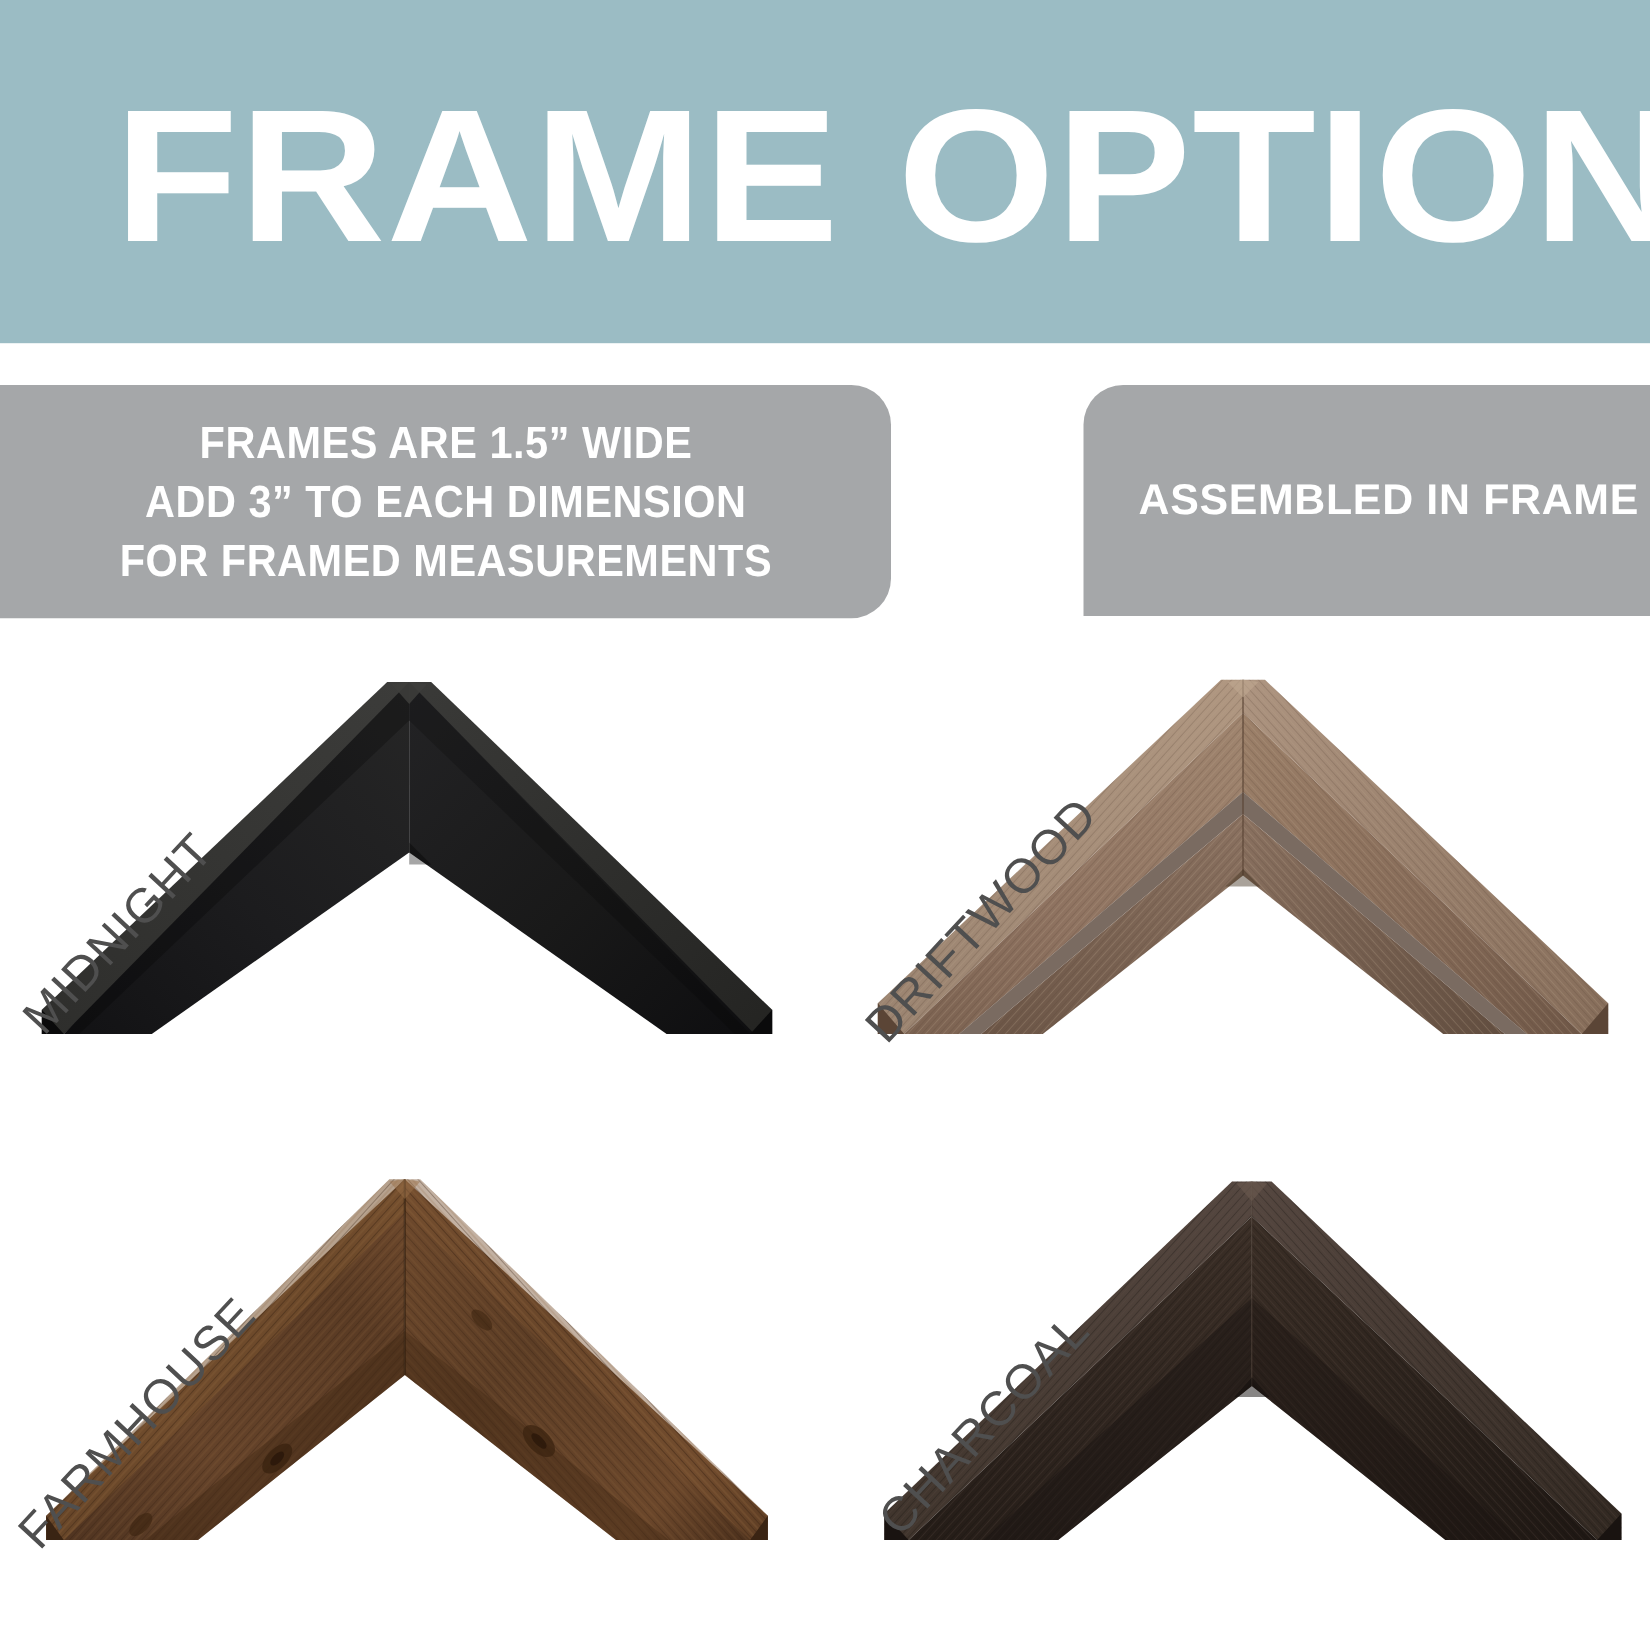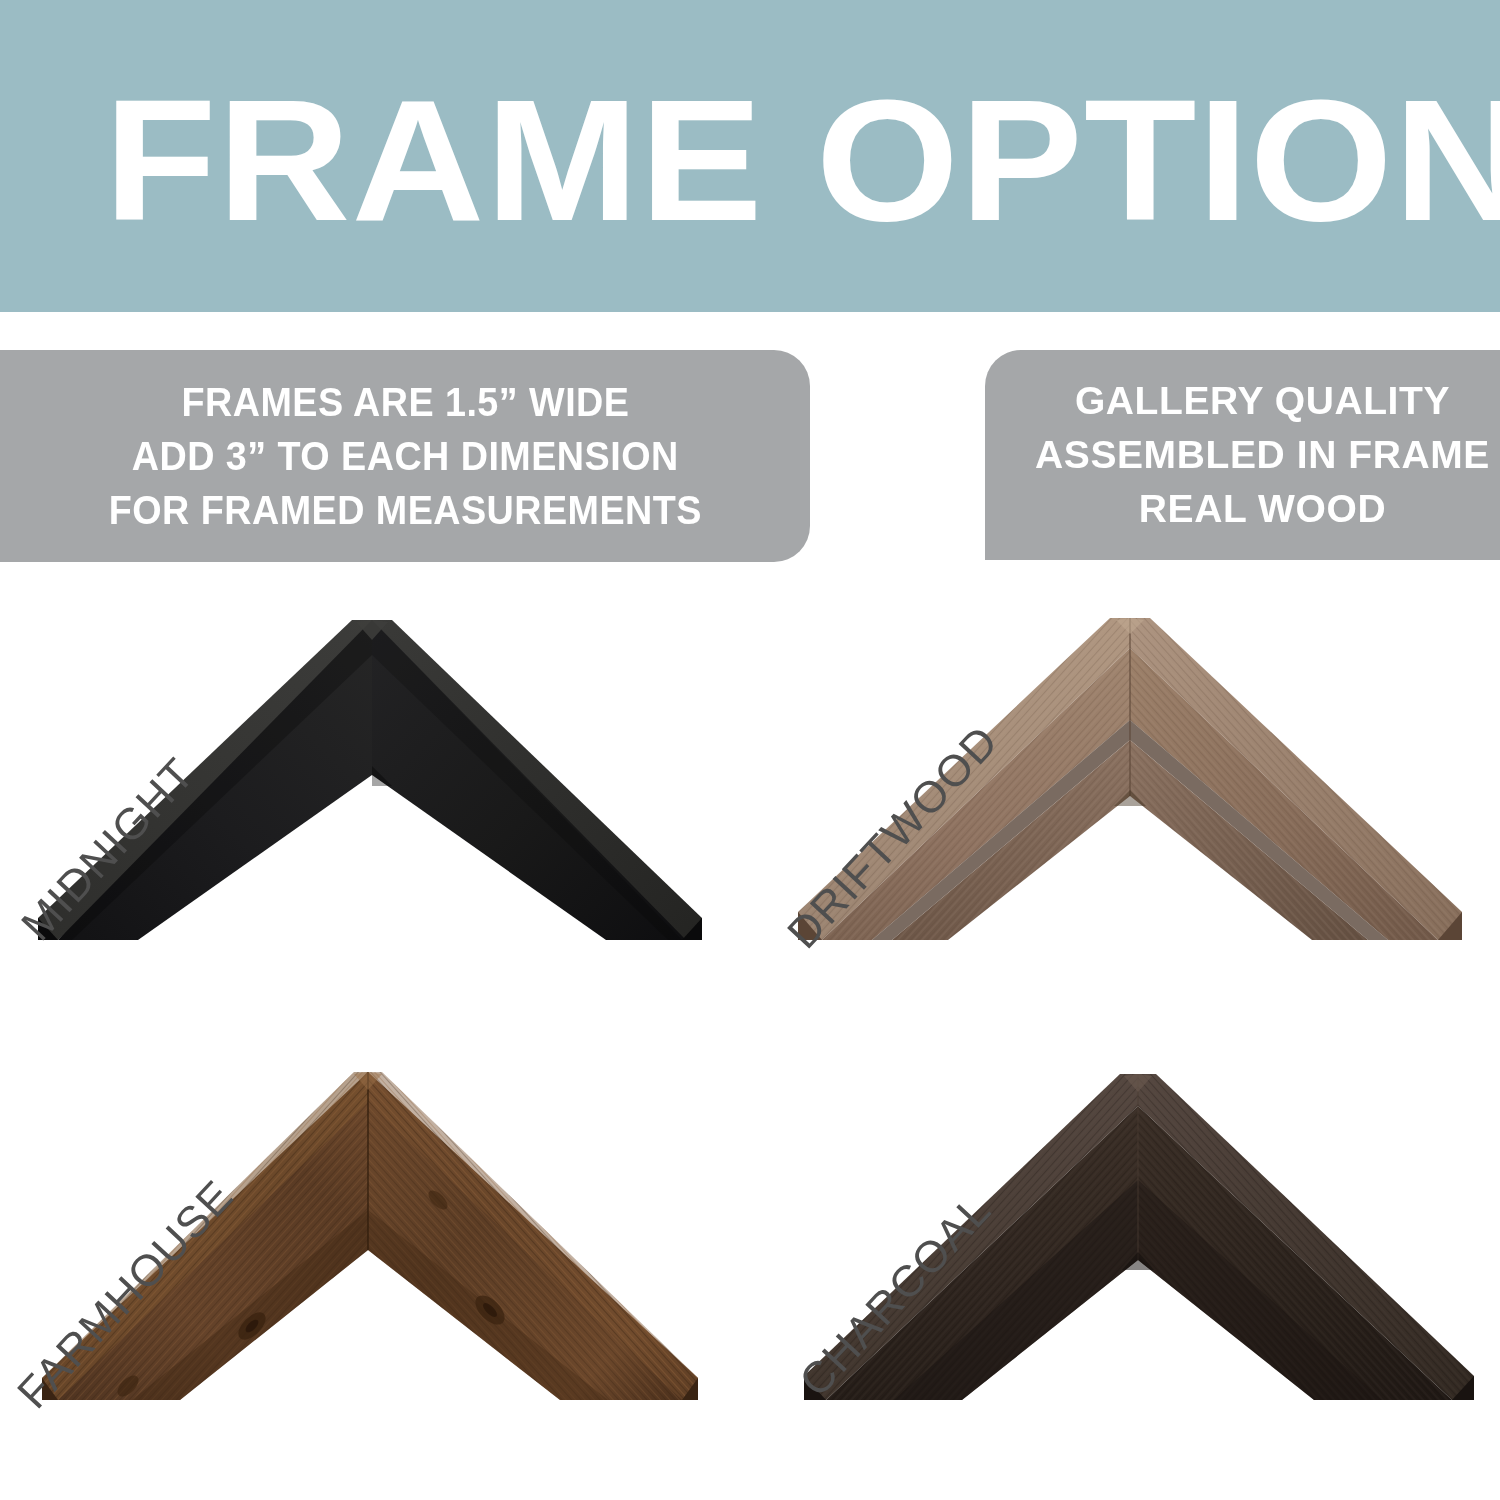--- a/index.html
+++ b/index.html
@@ -123,23 +123,21 @@
   <div id="header-title">FRAME OPTIONS</div>
 </div>
 
 <div class="info-pill" id="info-pill-left">
   <div class="pill-line-condensed">FRAMES ARE 1.5” WIDE</div>
   <div class="pill-line-condensed">ADD 3” TO EACH DIMENSION</div>
   <div class="pill-line-condensed">FOR FRAMED MEASUREMENTS</div>
 </div>
 
 <div class="info-pill" id="info-pill-right">
-  <div class="pill-line-wide">GALLERY QUALITY</div>
   <div class="pill-line-wide">ASSEMBLED IN FRAME</div>
-  <div class="pill-line-wide">REAL WOOD</div>
 </div>
 
 <div class="frame-cell" id="frame-cell-0">
   <svg class="frame-art" viewBox="0 0 700 400">
     <defs>
       <linearGradient id="mnFaceL" x1="0" y1="1" x2="1" y2="0">
         <stop offset="0%" stop-color="#121214"></stop>
         <stop offset="45%" stop-color="#1C1C1E"></stop>
         <stop offset="100%" stop-color="#262626"></stop>
       </linearGradient>

